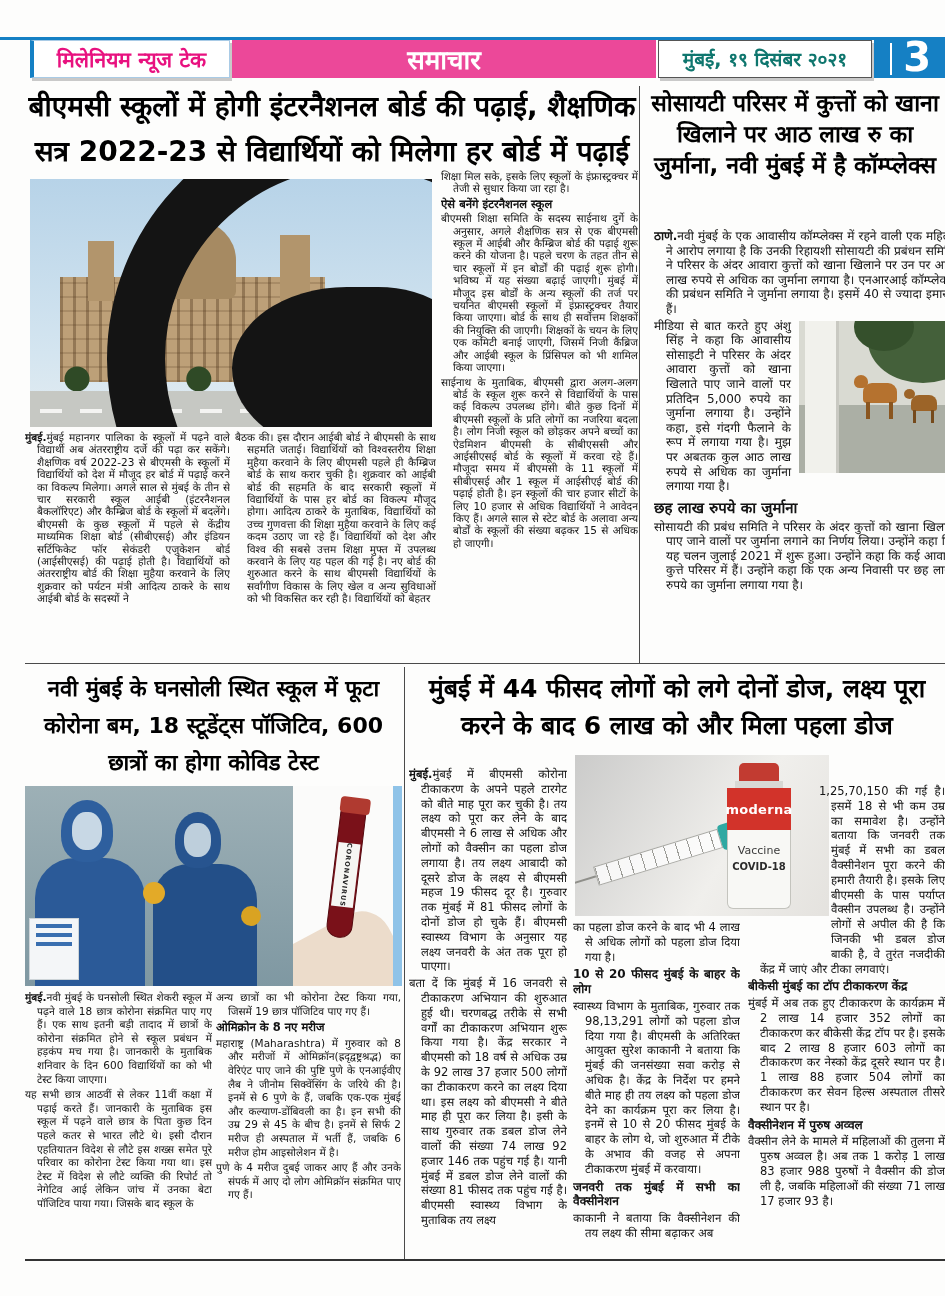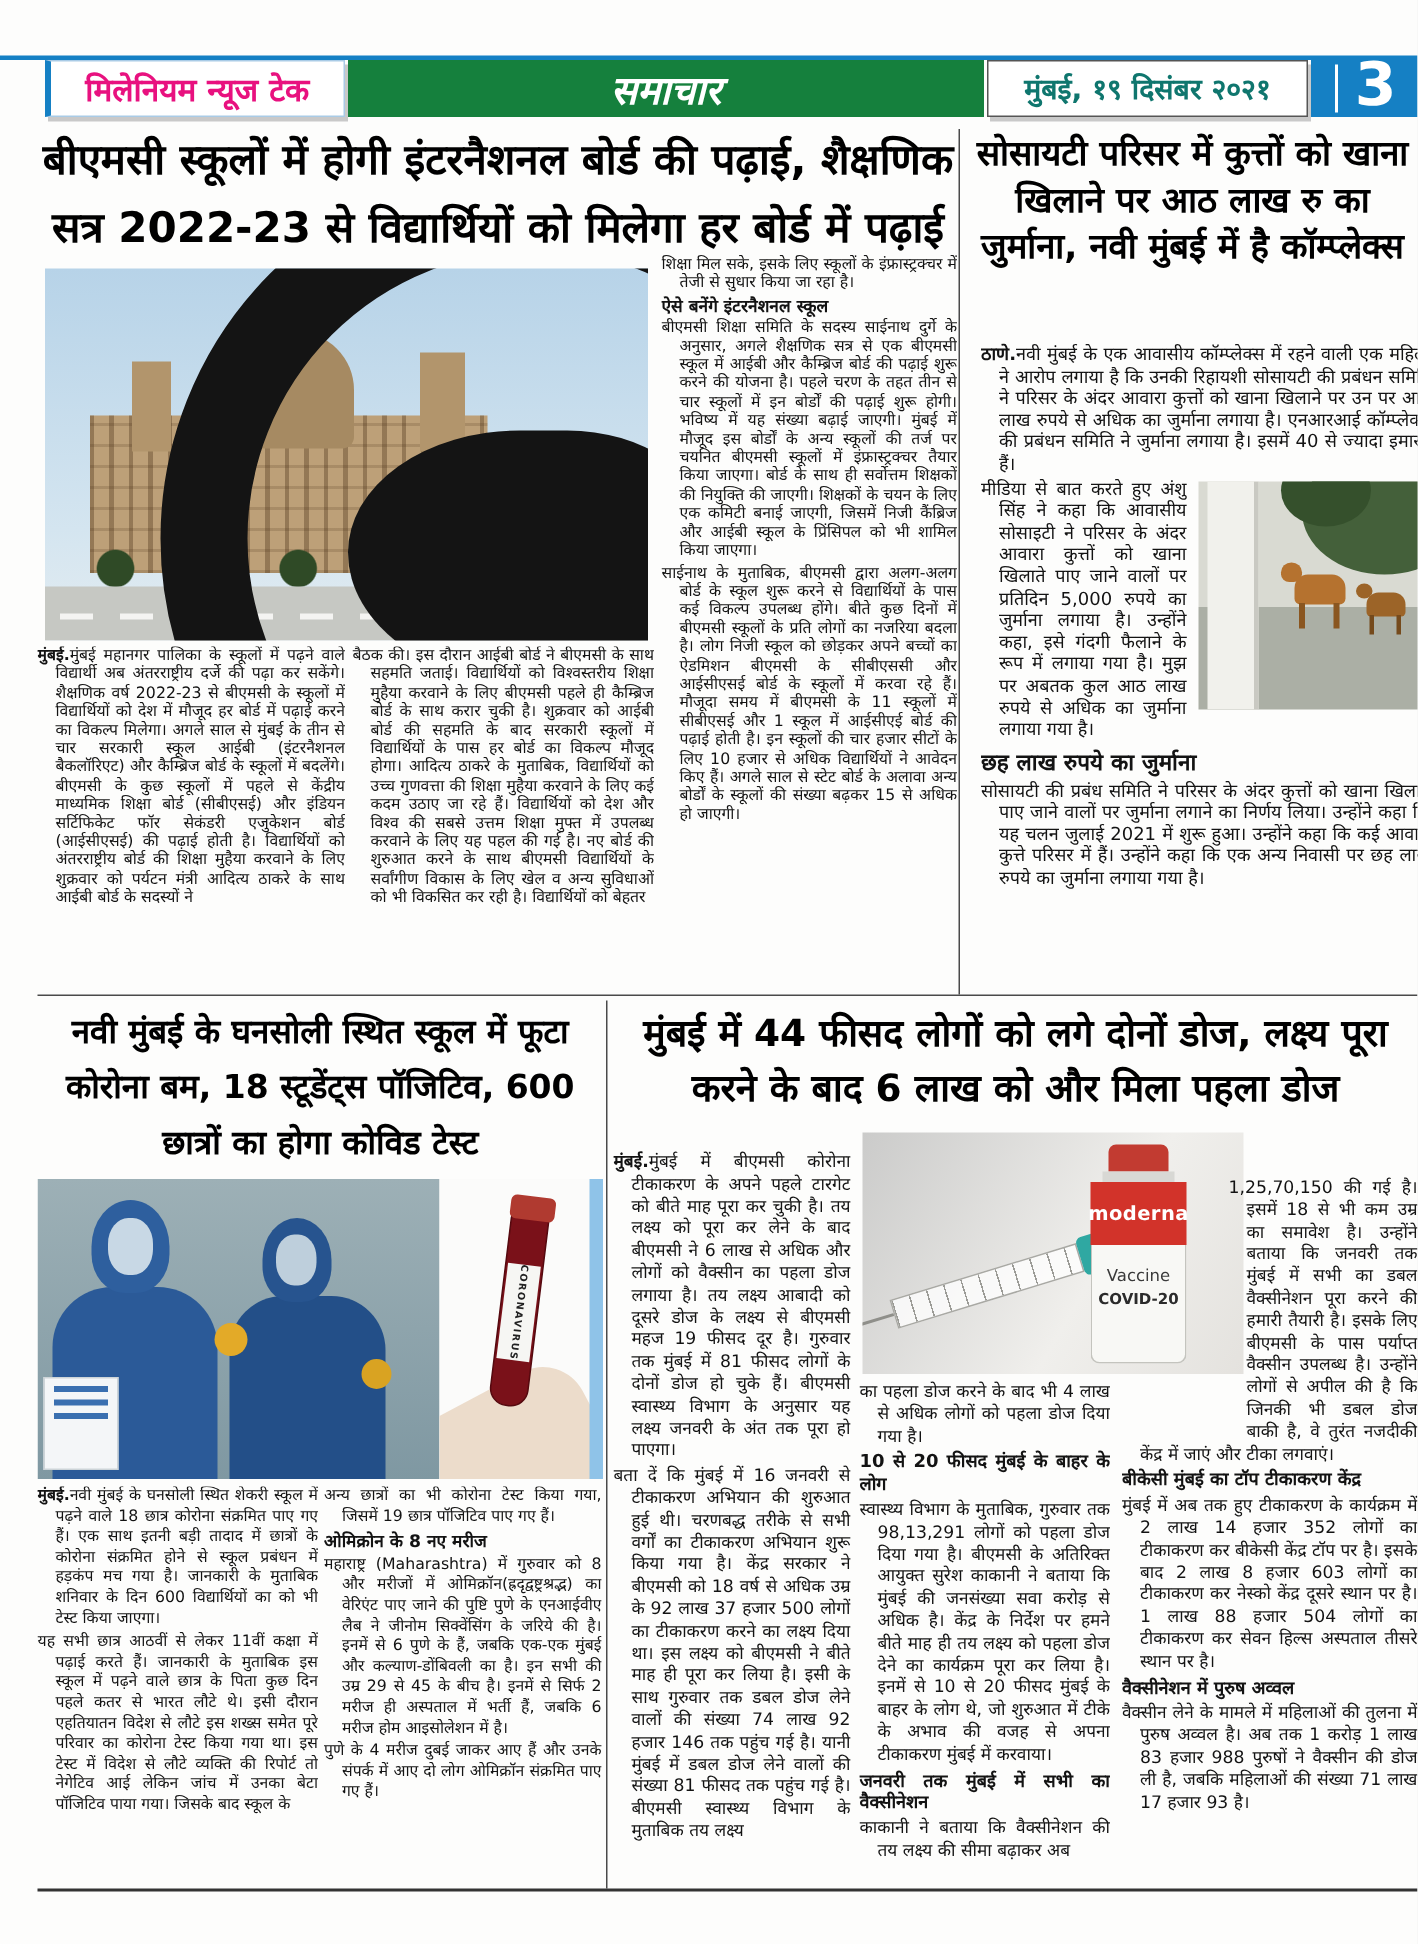--- a/index.html
+++ b/index.html
@@ -5,22 +5,22 @@
   * { margin:0; padding:0; box-sizing:border-box; }
   body { background:#e8e8e8; font-family:"DejaVu Sans", sans-serif; }
   .page { position:relative; width:945px; height:1296px; background:#fdfdfc; margin:0 auto; overflow:hidden; color:#111; }
 
   
   .hdr-rule { position:absolute; top:37px; left:0; width:945px; height:3px; background:#1580c4; }
   .masthead { position:absolute; left:30px; top:40px; width:200px; height:38px; background:#fff;
               border:1px solid #a9cbe6; border-left:4px solid #1580c4; box-shadow:2px 3px 0 #c9c9c9;
               display:flex; align-items:center; justify-content:center; }
   .masthead span { color:#e8117f; font-weight:bold; font-size:21px; white-space:nowrap; }
-  .section-bar { position:absolute; left:232px; top:40px; width:424px; height:38px; background:#15803d;
-                 display:flex; align-items:center; justify-content:center;font-style:italic; }
+  .section-bar { position:absolute; left:232px; top:40px; width:424px; height:38px; background:#ec4899;
+                 display:flex; align-items:center; justify-content:center; }
   .section-bar span { color:#fff; font-weight:bold; font-size:26px; }
   .date-box { position:absolute; left:658px; top:40px; width:214px; height:38px; background:#fff;
               border:1px solid #555; box-shadow:2px 3px 0 #c9c9c9; display:flex; align-items:center; justify-content:center; }
   .date-box span { color:#0f766e; font-weight:bold; font-size:19px; white-space:nowrap; }
   .pageno-box { position:absolute; left:874px; top:40px; width:71px; height:38px; background:#1580c4; }
   .pageno-box .sep { position:absolute; left:16px; top:3px; width:2px; height:32px; background:#ffffff; }
   .pageno-box span { position:absolute; right:14px; top:-6px; color:#fff; font-weight:bold; font-size:40px; }
 
   
   .vrule1 { position:absolute; left:639px; top:86px; width:1px; height:577px; background:#4a4a4a; }
@@ -266,21 +266,21 @@
       <div class="md-syr-cap"></div>
     </div>
     <div class="md-vial">
       <div class="md-cap"></div>
       <div class="md-neck"></div>
       <div class="md-band">
         <span>moderna</span>
       </div>
       <div class="md-label">
         <span class="l1">Vaccine</span>
-        <span class="l2">COVID-20</span>
+        <span class="l2">COVID-18</span>
       </div>
     </div>
   </div>
 
   <div class="col a4-body a4-c1">
     <p class="para"><b class="dateline">मुंबई.</b><span>मुंबई में बीएमसी कोरोना टीकाकरण के अपने पहले टारगेट को बीते माह पूरा कर चुकी है। तय लक्ष्य को पूरा कर लेने के बाद बीएमसी ने 6 लाख से अधिक और लोगों को वैक्सीन का पहला डोज लगाया है। तय लक्ष्य आबादी को दूसरे डोज के लक्ष्य से बीएमसी महज 19 फीसद दूर है। गुरुवार तक मुंबई में 81 फीसद लोगों के दोनों डोज हो चुके हैं। बीएमसी स्वास्थ्य विभाग के अनुसार यह लक्ष्य जनवरी के अंत तक पूरा हो पाएगा।</span></p>
     <p class="para"><span>बता दें कि मुंबई में 16 जनवरी से टीकाकरण अभियान की शुरुआत हुई थी। चरणबद्ध तरीके से सभी वर्गों का टीकाकरण अभियान शुरू किया गया है। केंद्र सरकार ने बीएमसी को 18 वर्ष से अधिक उम्र के 92 लाख 37 हजार 500 लोगों का टीकाकरण करने का लक्ष्य दिया था। इस लक्ष्य को बीएमसी ने बीते माह ही पूरा कर लिया है। इसी के साथ गुरुवार तक डबल डोज लेने वालों की संख्या 74 लाख 92 हजार 146 तक पहुंच गई है। यानी मुंबई में डबल डोज लेने वालों की संख्या 81 फीसद तक पहुंच गई है। बीएमसी स्वास्थ्य विभाग के मुताबिक तय लक्ष्य</span></p>
   </div>
   <div class="col a4-body a4-c2">
     <p class="para"><span>का पहला डोज करने के बाद भी 4 लाख से अधिक लोगों को पहला डोज दिया गया है।</span></p>

